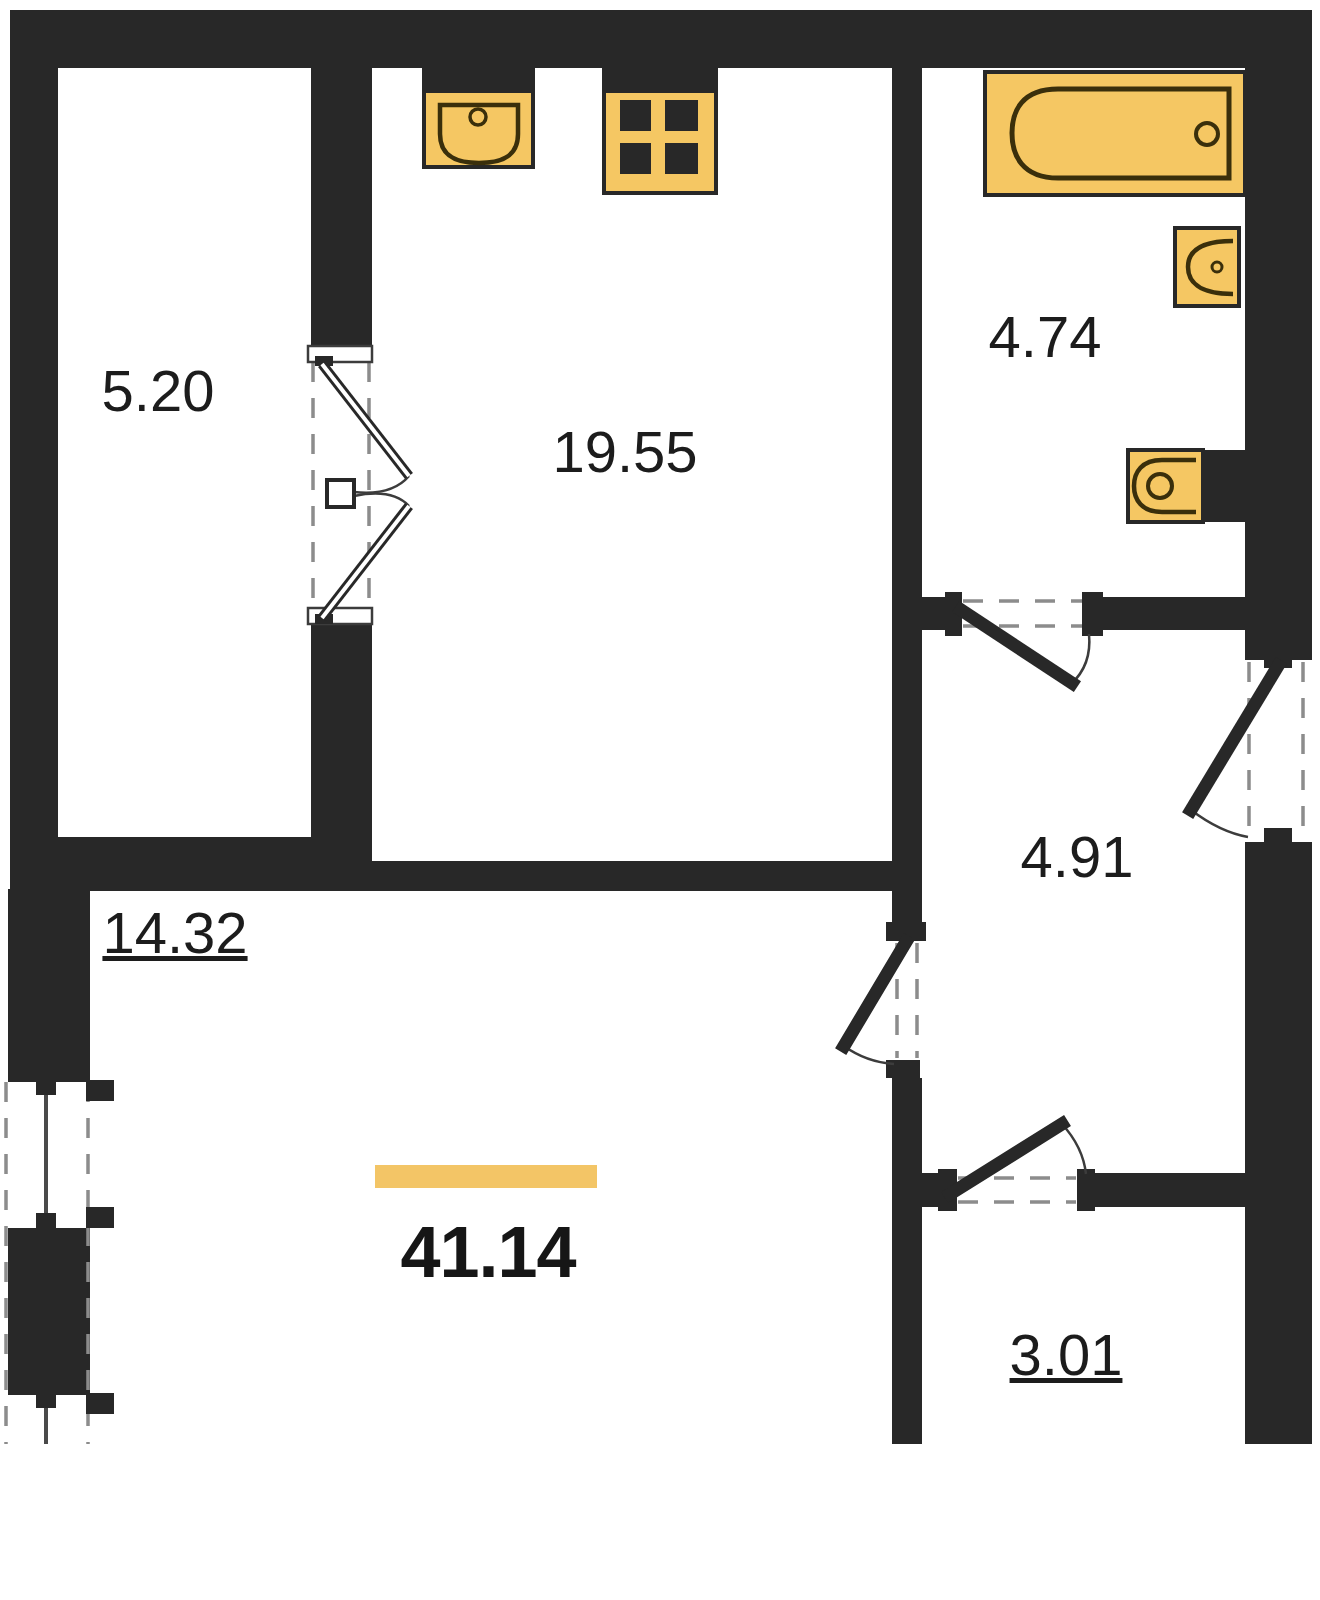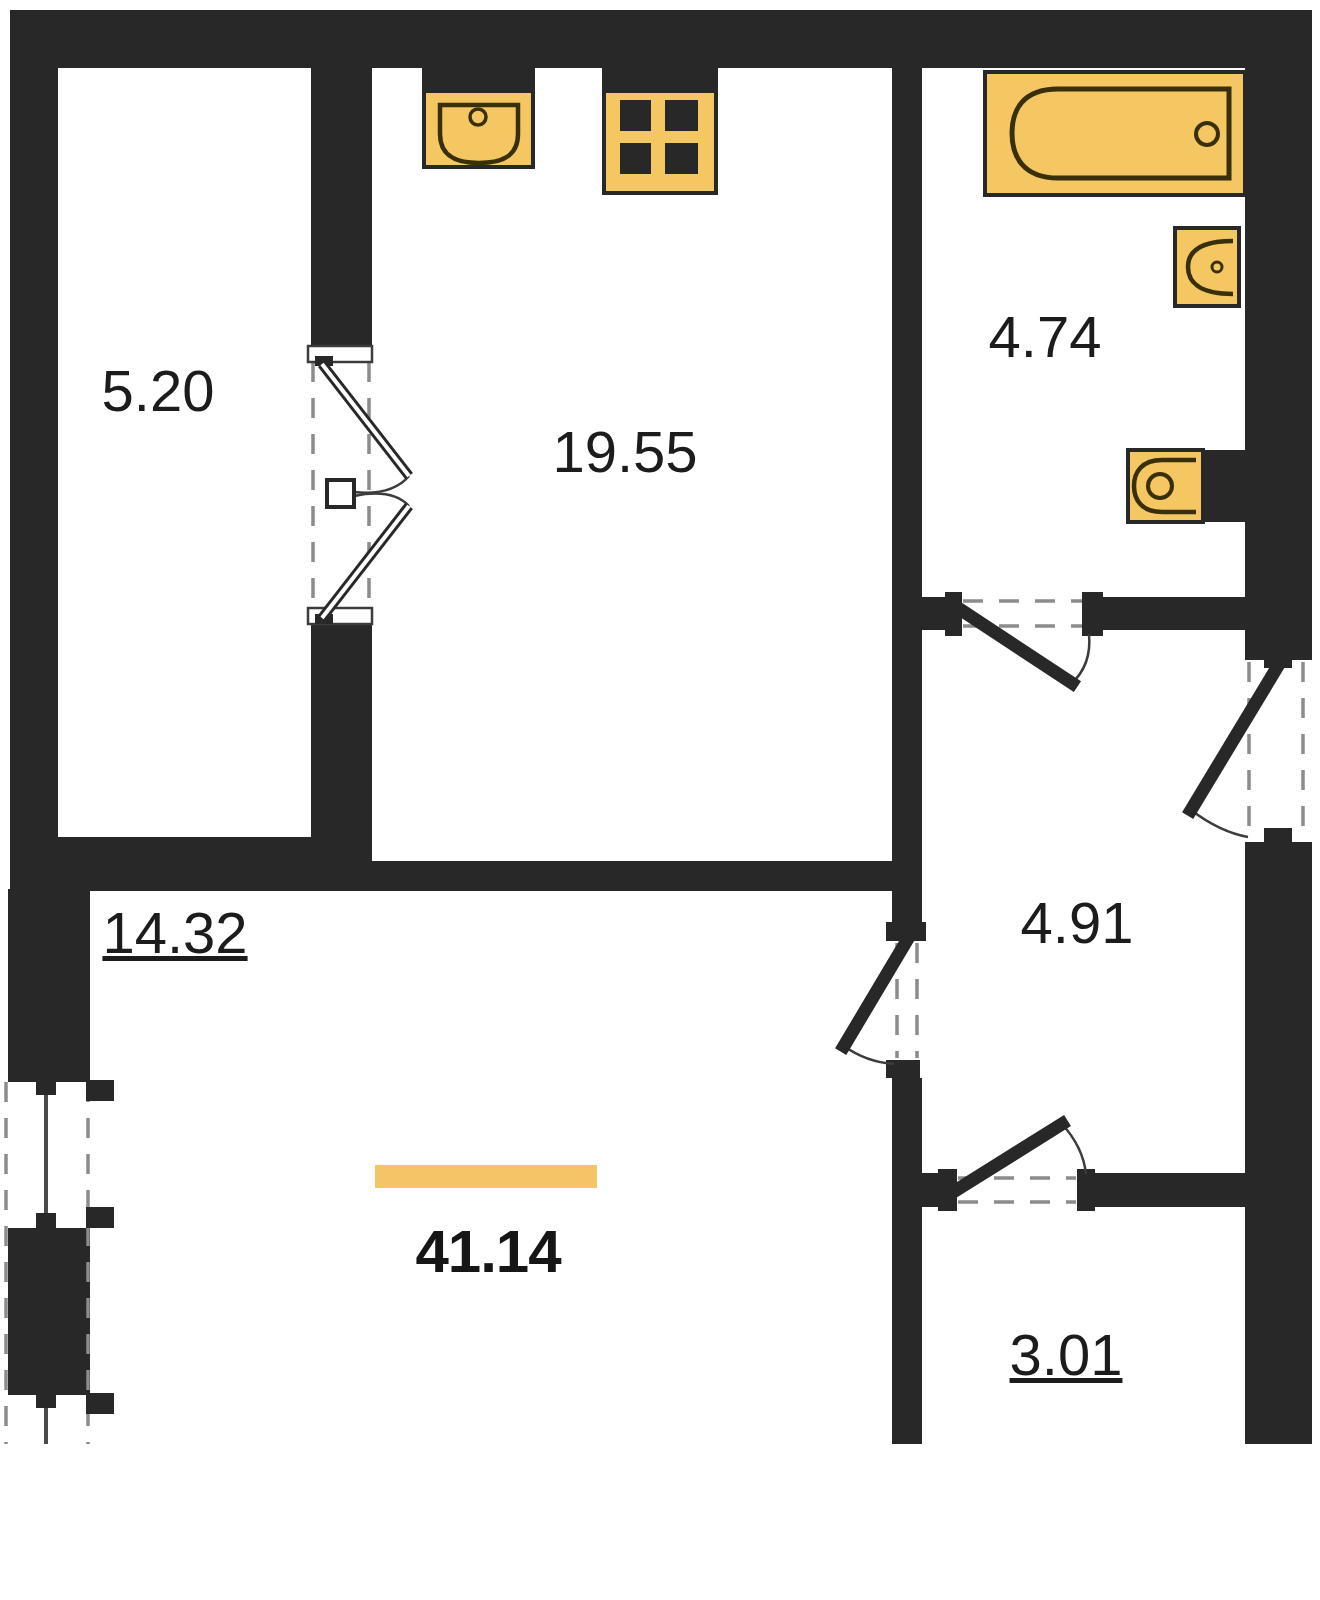--- a/index.html
+++ b/index.html
@@ -16,21 +16,21 @@
     transform:translate(-50%,-50%);
     font-size:58px;
     color:#1c1c1c;
     white-space:nowrap;
     line-height:1;
     letter-spacing:0px;
   }
   .total-label{
     position:absolute;
     transform:translate(-50%,-50%);
-    font-size:60px;
+    font-size:72px;
     font-weight:bold;
     color:#161616;
     white-space:nowrap;
     line-height:1;
     letter-spacing:-1px;
   }
 </style>
 </head>
 <body>
 
@@ -166,18 +166,18 @@
     <path d="M1196,460 H1162 C1142,460 1134,472 1134,486 C1134,500 1142,512 1162,512 H1196" fill="none" stroke-width="4.5" stroke="#3a2f0b"></path>
     <circle cx="1160" cy="486" r="12" fill="none" stroke-width="4" stroke="#3a2f0b"></circle>
   </g>
 
   <rect x="375" y="1165" width="222" height="23" fill="#f3c566"></rect>
 </svg>
 
   <div class="area-label" style="left:158px; top:391px;">5.20</div>
   <div class="area-label" style="left:625px; top:452px;">19.55</div>
   <div class="area-label" style="left:1045px; top:337px;">4.74</div>
-  <div class="area-label" style="left:1077px; top:923px;">4.91</div>
+  <div class="area-label" style="left:1077px; top:857px;">4.91</div>
   <div class="area-label" style="left:175px; top:933px;text-decoration:underline;">14.32</div>
   <div class="area-label" style="left:1066px; top:1355px;text-decoration:underline;">3.01</div>
   <div class="total-label" style="left:488px; top:1252px;">41.14</div>
 
 </div>
 
 </body></html>

